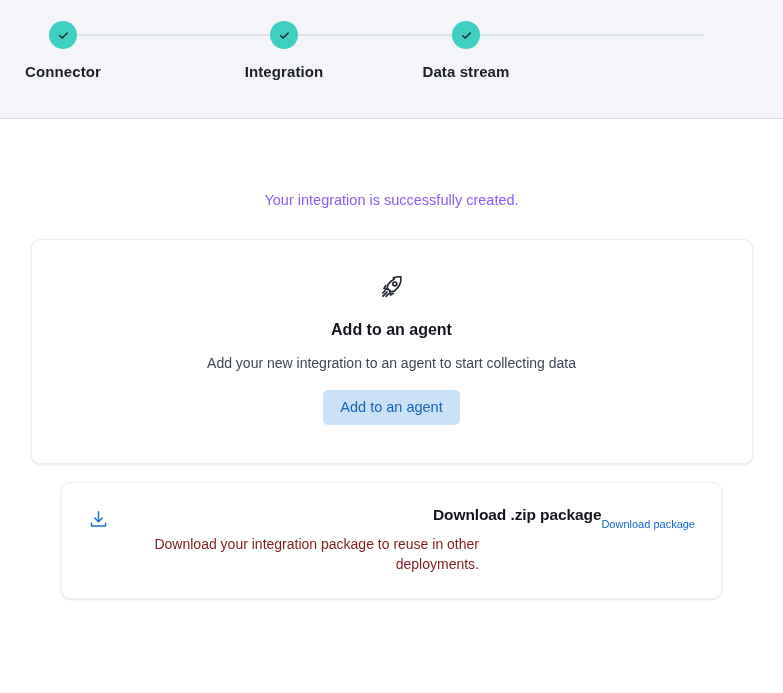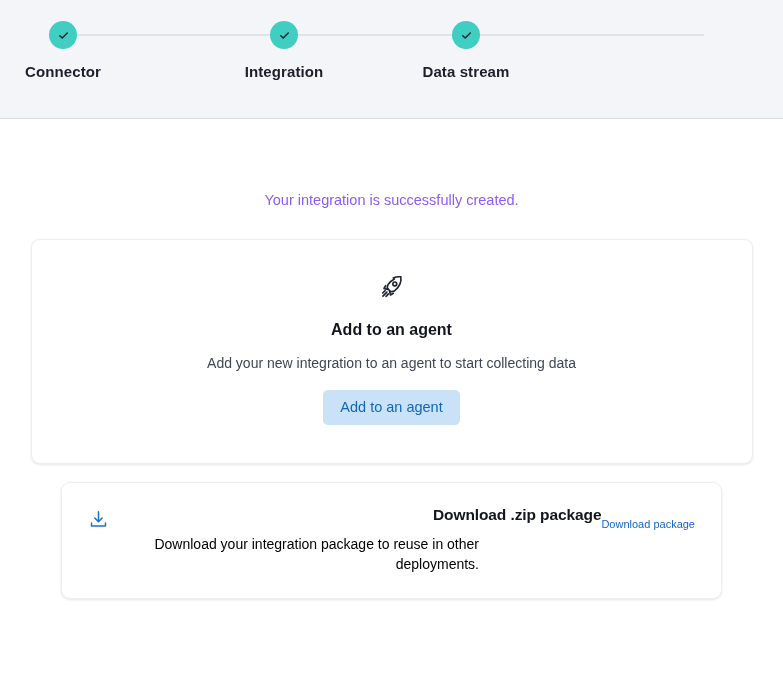--- a/index.html
+++ b/index.html
@@ -185,21 +185,21 @@
     font-size: 15.5px;
     font-weight: bold;
     color: #14161f;
     letter-spacing: -0.1px;
   }
 
   .dl-desc {
     margin-top: 10px;
     font-size: 14px;
     line-height: 20px;
-    color: #000000;
+    color: #7f1d1d;
     max-width: 360px;
   }
 
   .dl-link {
     flex: 0 0 auto;
     align-self: flex-start;
     margin-top: 12px;
     font-size: 11px;
     color: #1167c8;
     text-decoration: none;

